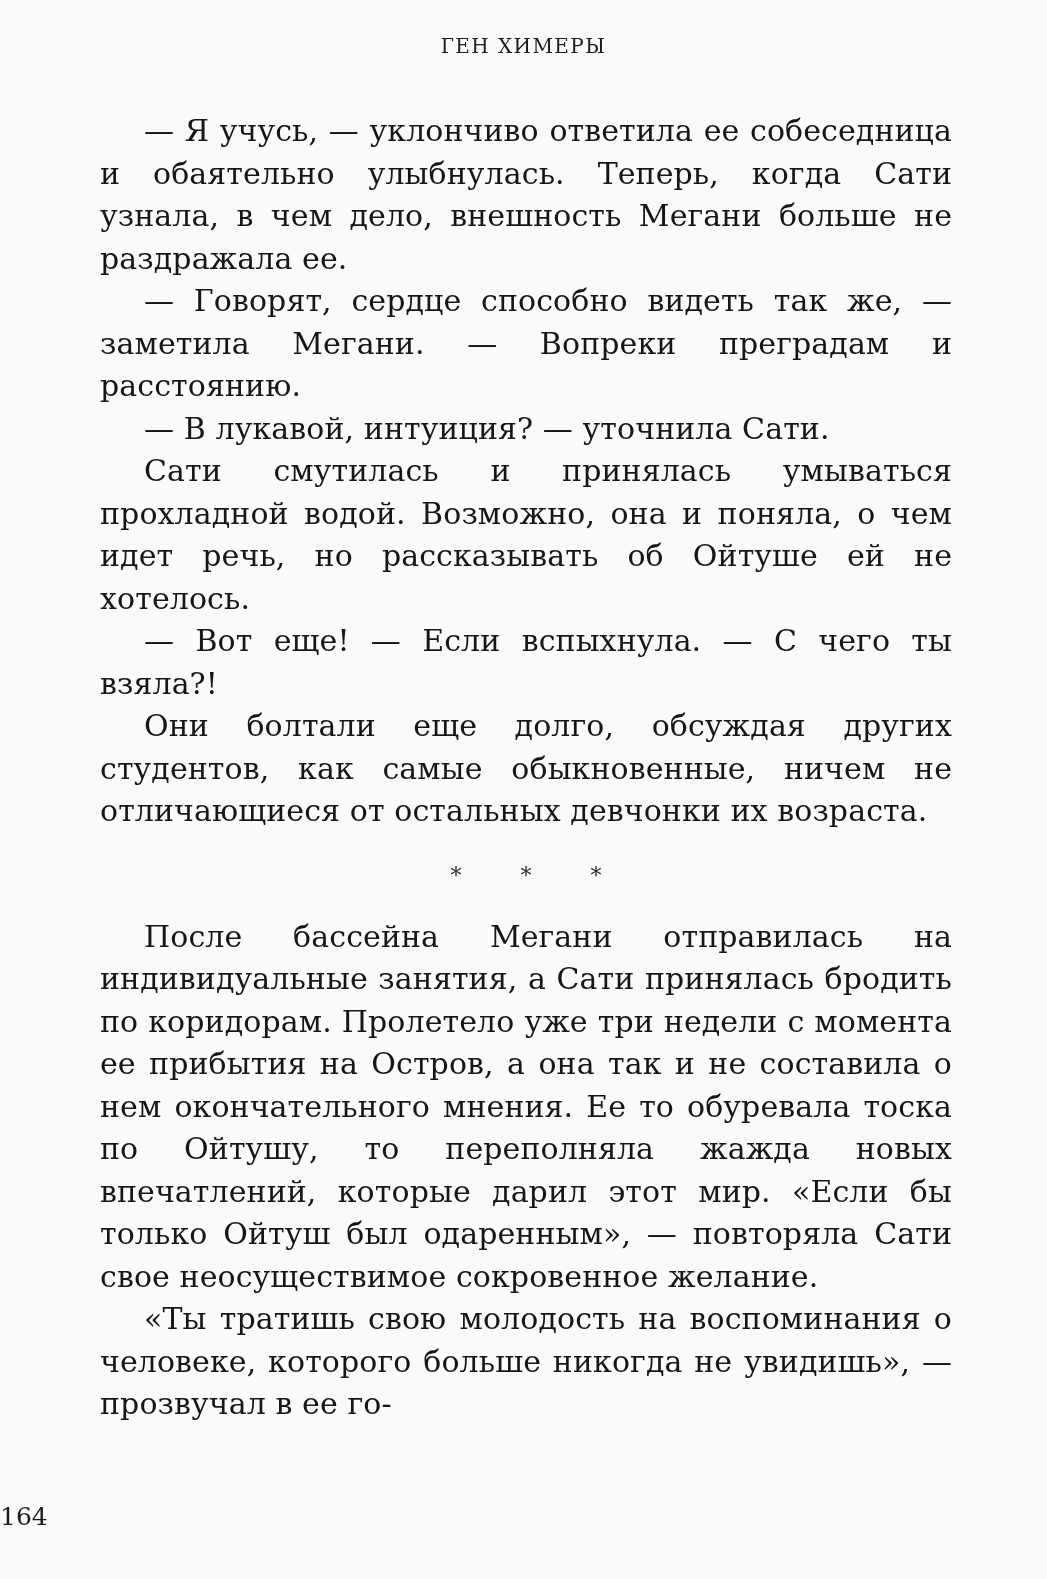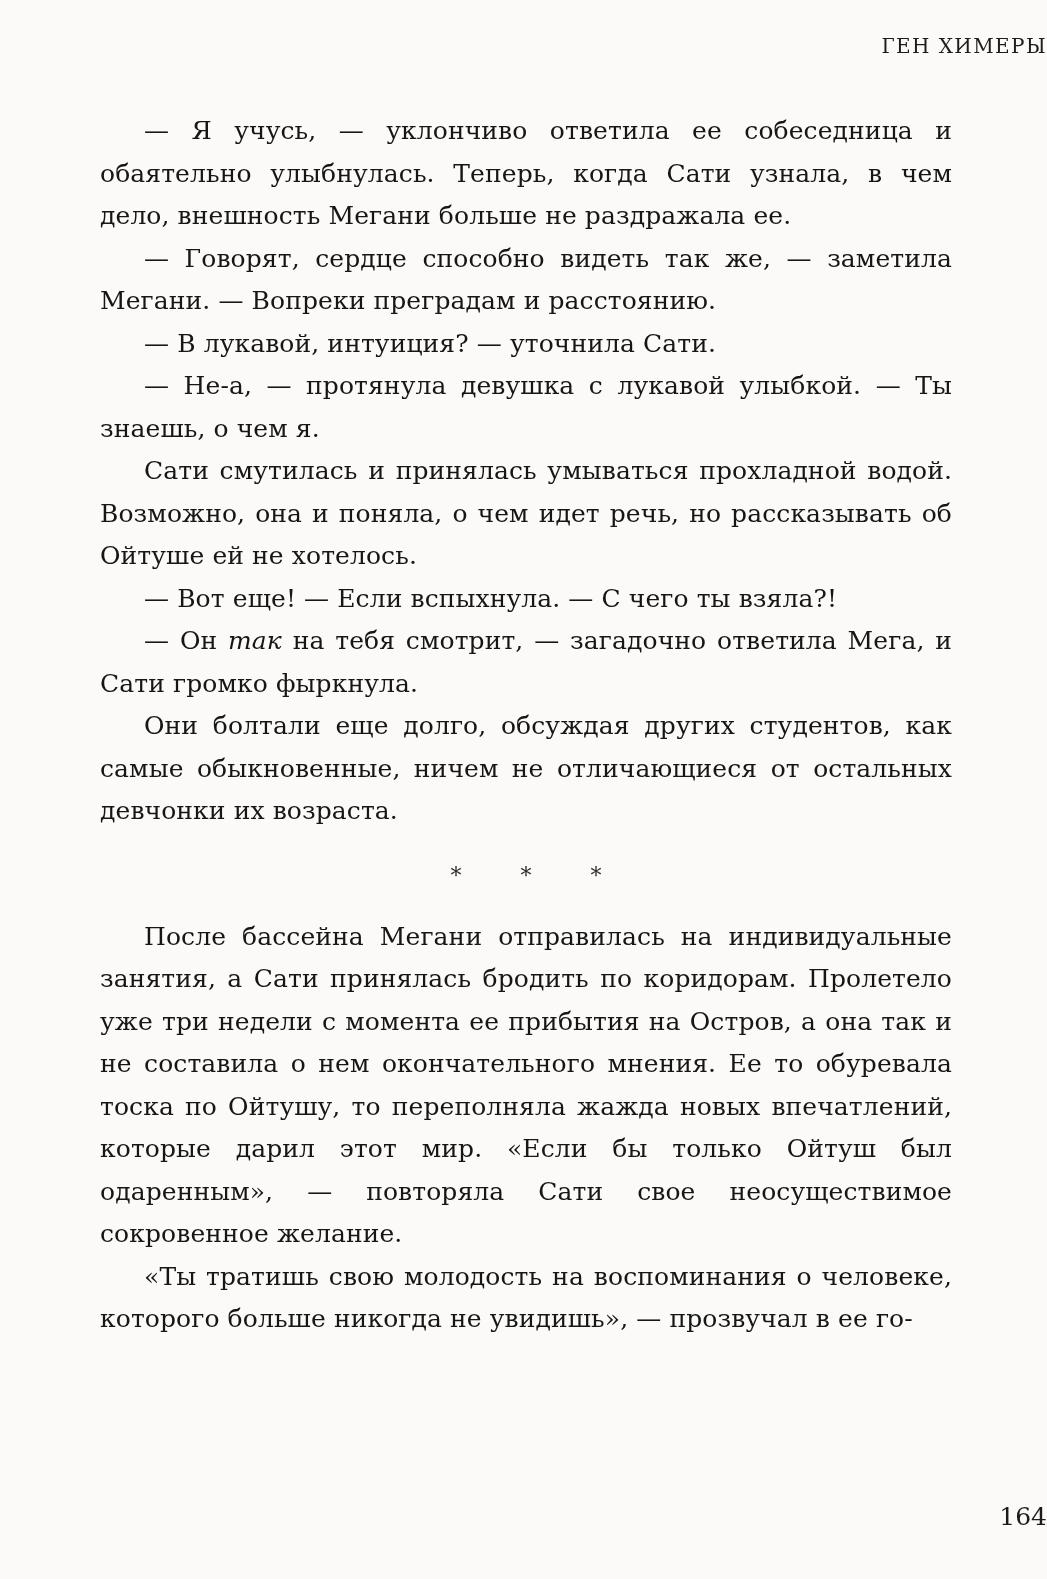--- a/index.html
+++ b/index.html
@@ -18,38 +18,38 @@
   .page {
     position: absolute;
     inset: 0;
     padding: 0;
   }
   .running-head {
     position: absolute;
     top: 34px;
     left: 0;
     right: 0;
-    text-align: right;
+    text-align: center;
     font-size: 20px;
     letter-spacing: 1.4px;
     font-variant: small-caps;
     text-transform: uppercase;
     color: #1d1d1d;
     font-family: "DejaVu Serif", serif;
     font-weight: 400;
   }
   .body-col {
     position: absolute;
     top: 110px;
     left: 100px;
     width: 852px;
   }
   p.para {
     margin: 0;
-    font-size: 25px;
+    font-size: 30px;
     line-height: 42.5px;
     text-align: justify;
     text-justify: inter-word;
     text-indent: 44px;
     color: #161616;
     font-family: "DejaVu Serif", serif;
     letter-spacing: 0.1px;
   }
   p.para em {
     font-style: italic;
@@ -61,43 +61,41 @@
     color: #2b2b2b;
     margin: 30px 0 28px 0;
     padding-left: 26px;
     font-family: "DejaVu Serif", serif;
   }
   .folio {
     position: absolute;
     bottom: 48px;
     left: 0;
     right: 0;
-    text-align: right;
+    text-align: left;
     font-size: 25px;
     color: #1b1b1b;
     font-family: "DejaVu Serif", serif;
   }
 </style>
 </head>
 <body>
 
 <div class="page">
 
   <div class="running-head">Ген Химеры</div>
 
   <div class="body-col">
 
     <p class="para">— Я учусь, — уклончиво ответила ее собеседница и обаятельно улыбнулась. Теперь, когда Сати узнала, в чем дело, внешность Мегани больше не раздражала ее.</p>
     <p class="para">— Говорят, сердце способно видеть так же, — заметила Мегани. — Вопреки преградам и расстоянию.</p>
     <p class="para">— В лукавой, интуиция? — уточнила Сати.</p>
-    <p class="para">— Не-а, — протянула девушка с лукавой улыбкой. — Ты знаешь, о чем я.</p>
     <p class="para">Сати смутилась и принялась умываться прохладной водой. Возможно, она и поняла, о чем идет речь, но рассказывать об Ойтуше ей не хотелось.</p>
     <p class="para">— Вот еще! — Если вспыхнула. — С чего ты взяла?!</p>
 
-    <p class="para"><span>— Он </span><em>так</em><span> на тебя смотрит, — загадочно ответила Мега, и Сати громко фыркнула.</span></p>
 
     <p class="para">Они болтали еще долго, обсуждая других студентов, как самые обыкновенные, ничем не отличающиеся от остальных девчонки их возраста.</p>
 
     <div class="scene-break">* * *</div>
 
     <p class="para">После бассейна Мегани отправилась на индивидуальные занятия, а Сати принялась бродить по коридорам. Пролетело уже три недели с момента ее прибытия на Остров, а она так и не составила о нем окончательного мнения. Ее то обуревала тоска по Ойтушу, то переполняла жажда новых впечатлений, которые дарил этот мир. «Если бы только Ойтуш был одаренным», — повторяла Сати свое неосуществимое сокровенное желание.</p>
     <p class="para">«Ты тратишь свою молодость на воспоминания о человеке, которого больше никогда не увидишь», — прозвучал в ее го-</p>
 
   </div>
 

